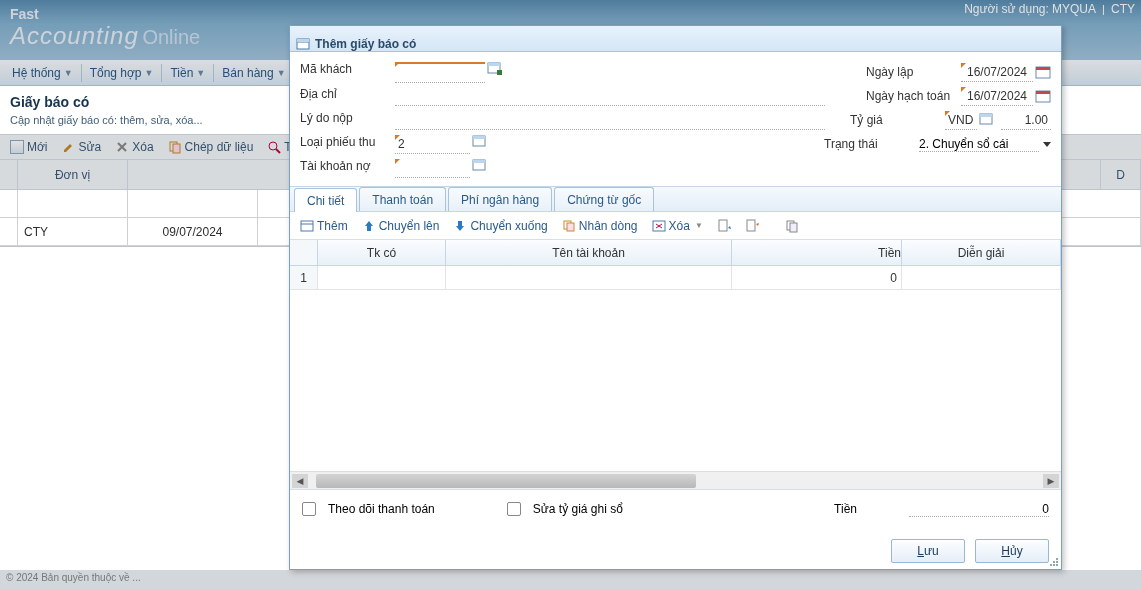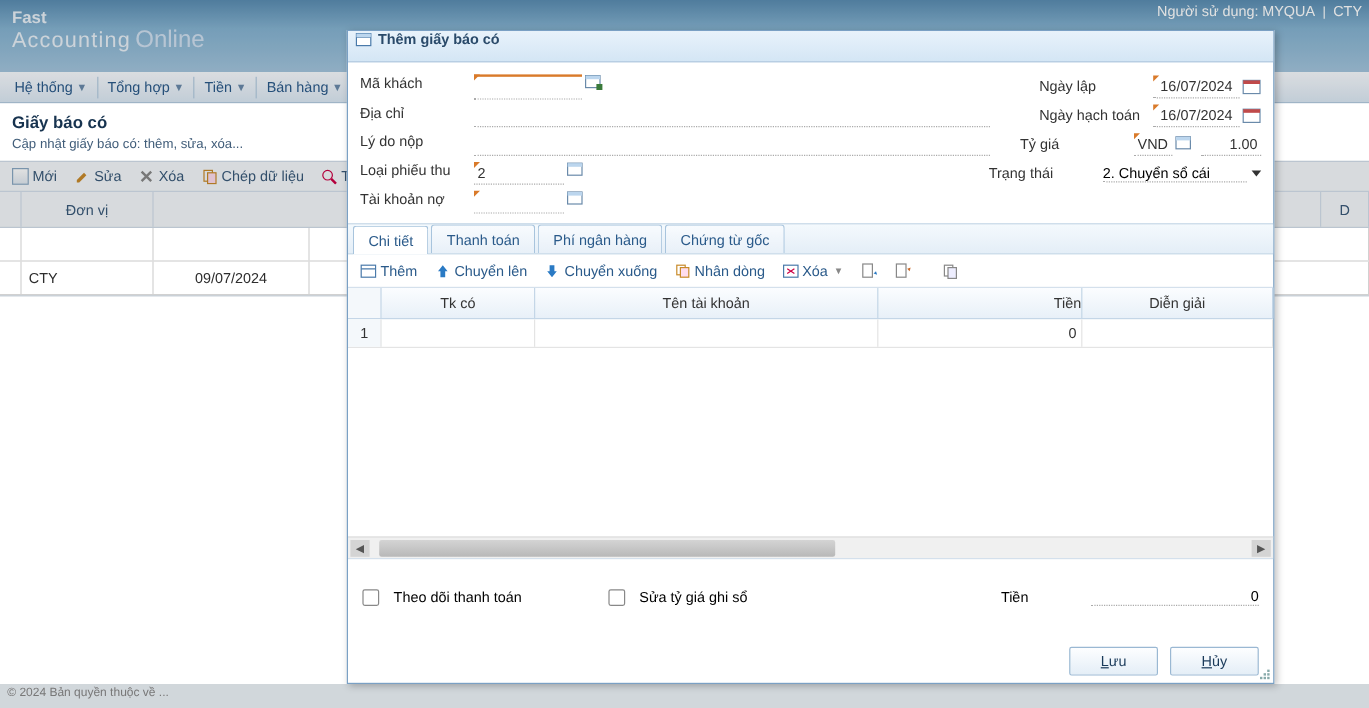--- a/index.html
+++ b/index.html
@@ -3,42 +3,42 @@
 <meta charset="utf-8">
 <style>
 * { box-sizing: border-box; margin: 0; padding: 0; font-family: Tahoma, Arial, sans-serif; font-size: 12px; }
 body { width: 1141px; height: 590px; overflow: hidden; position: relative; background: #fff; }
 
 
 .bg-app { position: absolute; inset: 0; filter: brightness(0.88); }
 .bg-header { height: 60px; background: linear-gradient(to bottom, #5a8db2 0%, #85b3d1 40%, #a3c5dd 100%); color: #fff; position: relative; }
 .bg-logo { position: absolute; left: 10px; top: 6px; font-size: 13px; color: #e8f0f7; }
 .bg-logo .l1 { font-size: 14px; font-weight: bold; }
-.bg-logo .l2 { font-size: 18px; font-weight: 300; letter-spacing: 1px; }
+.bg-logo .l2 { font-size: 24px; font-weight: 300; letter-spacing: 1px; font-style: italic; }
 .bg-logo .l3 { font-size: 20px; color: #d0e0f0; }
 .bg-user { position: absolute; right: 6px; top: 2px; font-size: 11px; color: #fff; }
 .bg-menu { height: 26px; background: linear-gradient(#f8fbfe,#dce9f5); border-bottom: 1px solid #b5cde1; display: flex; align-items: center; padding-left: 4px; color: #2a5a8a; }
 .bg-menu .mitem { padding: 4px 8px; display: flex; align-items: center; gap: 3px; }
 .bg-menu .drop { font-size: 9px; color: #6a8aaa; }
 .bg-menu .sep { width: 1px; height: 18px; background: #b5cde1; }
 .bg-title { padding: 8px 10px 2px; font-size: 14px; font-weight: bold; color: #1a3a5a; }
 .bg-sub { padding: 2px 10px 8px; font-size: 11px; color: #4a6a8a; }
 .bg-toolbar { height: 26px; display: flex; align-items: center; padding-left: 4px; gap: 2px; color: #3a5a7a; background: #f4f8fb; border-top: 1px solid #d4e0ec; border-bottom: 1px solid #d4e0ec; }
 .bg-toolbar .titem { display: flex; align-items: flex-start; gap: 3px; padding: 3px 6px; }
 .bg-toolbar .ico { width: 14px; height: 14px; display: inline-block; }
 .bg-grid { border-bottom: 1px solid #d4e0ec; }
 .bg-gridhead { display: flex; background: #f4f8fb; border-bottom: 1px solid #d4e0ec; height: 30px; }
 .bg-gridhead div { border-right: 1px solid #d4e0ec; display: flex; align-items: center; justify-content: center; color: #3a5a7a; }
 .bg-gridrow { display: flex; height: 28px; border-bottom: 1px solid #eee; }
 .bg-gridrow div { border-right: 1px solid #eee; display: flex; align-items: center; padding: 0 6px; color: #333; }
 .bg-foot { position: absolute; bottom: 0; left: 0; right: 0; height: 20px; background: #eef4f9; color: #888; font-size: 10px; padding: 2px 6px; }
 
 
 .modal { position: absolute; left: 289px; top: 25px; width: 773px; height: 545px; background: #fff; border: 1px solid #7aa0c4; box-shadow: 2px 2px 6px rgba(0,0,0,0.25); display: flex; flex-direction: column; }
-.modal-title { height: 26px; background: linear-gradient(#e8f2fb,#d4e6f5); border-bottom: 1px solid #a8c4dd; display: flex; align-items: flex-start; padding: 0 6px; color: #2a4a6a; font-weight: bold; gap: 5px; }
+.modal-title { height: 26px; background: linear-gradient(#e8f2fb,#d4e6f5); border-bottom: 1px solid #a8c4dd; display: flex; align-items: flex-end; padding: 0 6px; color: #2a4a6a; font-weight: bold; gap: 5px; }
 .modal-title .ico { width: 14px; height: 14px; }
 
 .form-area { padding: 8px 10px 6px; }
 .form-row { display: flex; align-items: center; height: 24px; }
 .form-left { display: flex; align-items: flex-start; flex: 1; }
 .form-right { display: flex; align-items: center; margin-left: auto; }
 .lbl { width: 95px; color: #333; }
 .lbl-r { width: 95px; color: #333; }
 .fld { border: none; border-bottom: 1px dotted #aaa; padding: 2px 3px; font-size: 12px; color: #333; background: transparent; }
 .fld-req { border-top: 2px solid #d97a2a; border-left: 0; border-right: 0; border-bottom: 1px dotted #aaa; }
@@ -67,21 +67,21 @@
 .c-ten { width: 286px; }
 .c-tien { width: 170px; justify-content: flex-end !important; }
 .c-dg { flex: 1; }
 
 .hscroll { height: 18px; background: #f0f0f0; border-top: 1px solid #ddd; position: relative; }
 .hscroll .thumb { position: absolute; left: 26px; top: 2px; height: 14px; width: 380px; background: linear-gradient(#d4d4d4,#b8b8b8); border-radius: 2px; }
 .hscroll .arr { position: absolute; top: 2px; width: 16px; height: 14px; background: #d4d4d4; display:flex; align-items:center; justify-content:center; font-size:9px; color:#555; }
 .hscroll .arr.l { left: 2px; }
 .hscroll .arr.r { right: 2px; }
 
-.footer-fields { padding: 24px 12px; display: flex; align-items: flex-end; gap: 12px; border-top: 1px solid #d4e0ec; }
+.footer-fields { padding: 12px 12px; display: flex; align-items: flex-start; gap: 12px; border-top: 1px solid #d4e0ec; }
 .chk { width: 14px; height: 14px; border: 1px solid #888; border-radius: 2px; display: inline-block; }
 .footer-fields .ff-lbl { margin-right: 60px; }
 .footer-fields .money-lbl { margin-left: auto; margin-right: 40px; }
 .footer-fields .money-val { width: 140px; text-align: right; border-bottom: 1px dotted #aaa; }
 
 .btnbar { padding: 10px 12px 6px; display: flex; justify-content: flex-end; gap: 10px; }
 .btn { width: 74px; height: 24px; border: 1px solid #9ab8d3; background: linear-gradient(#fdfeff,#e4eef7); color: #1a3a5a; border-radius: 2px; cursor: pointer; }
 .resize-grip { position: absolute; right: 2px; bottom: 2px; width: 12px; height: 12px; }
 .resize-grip span { position:absolute; width:2px; height:2px; background:#8aa; }
 

